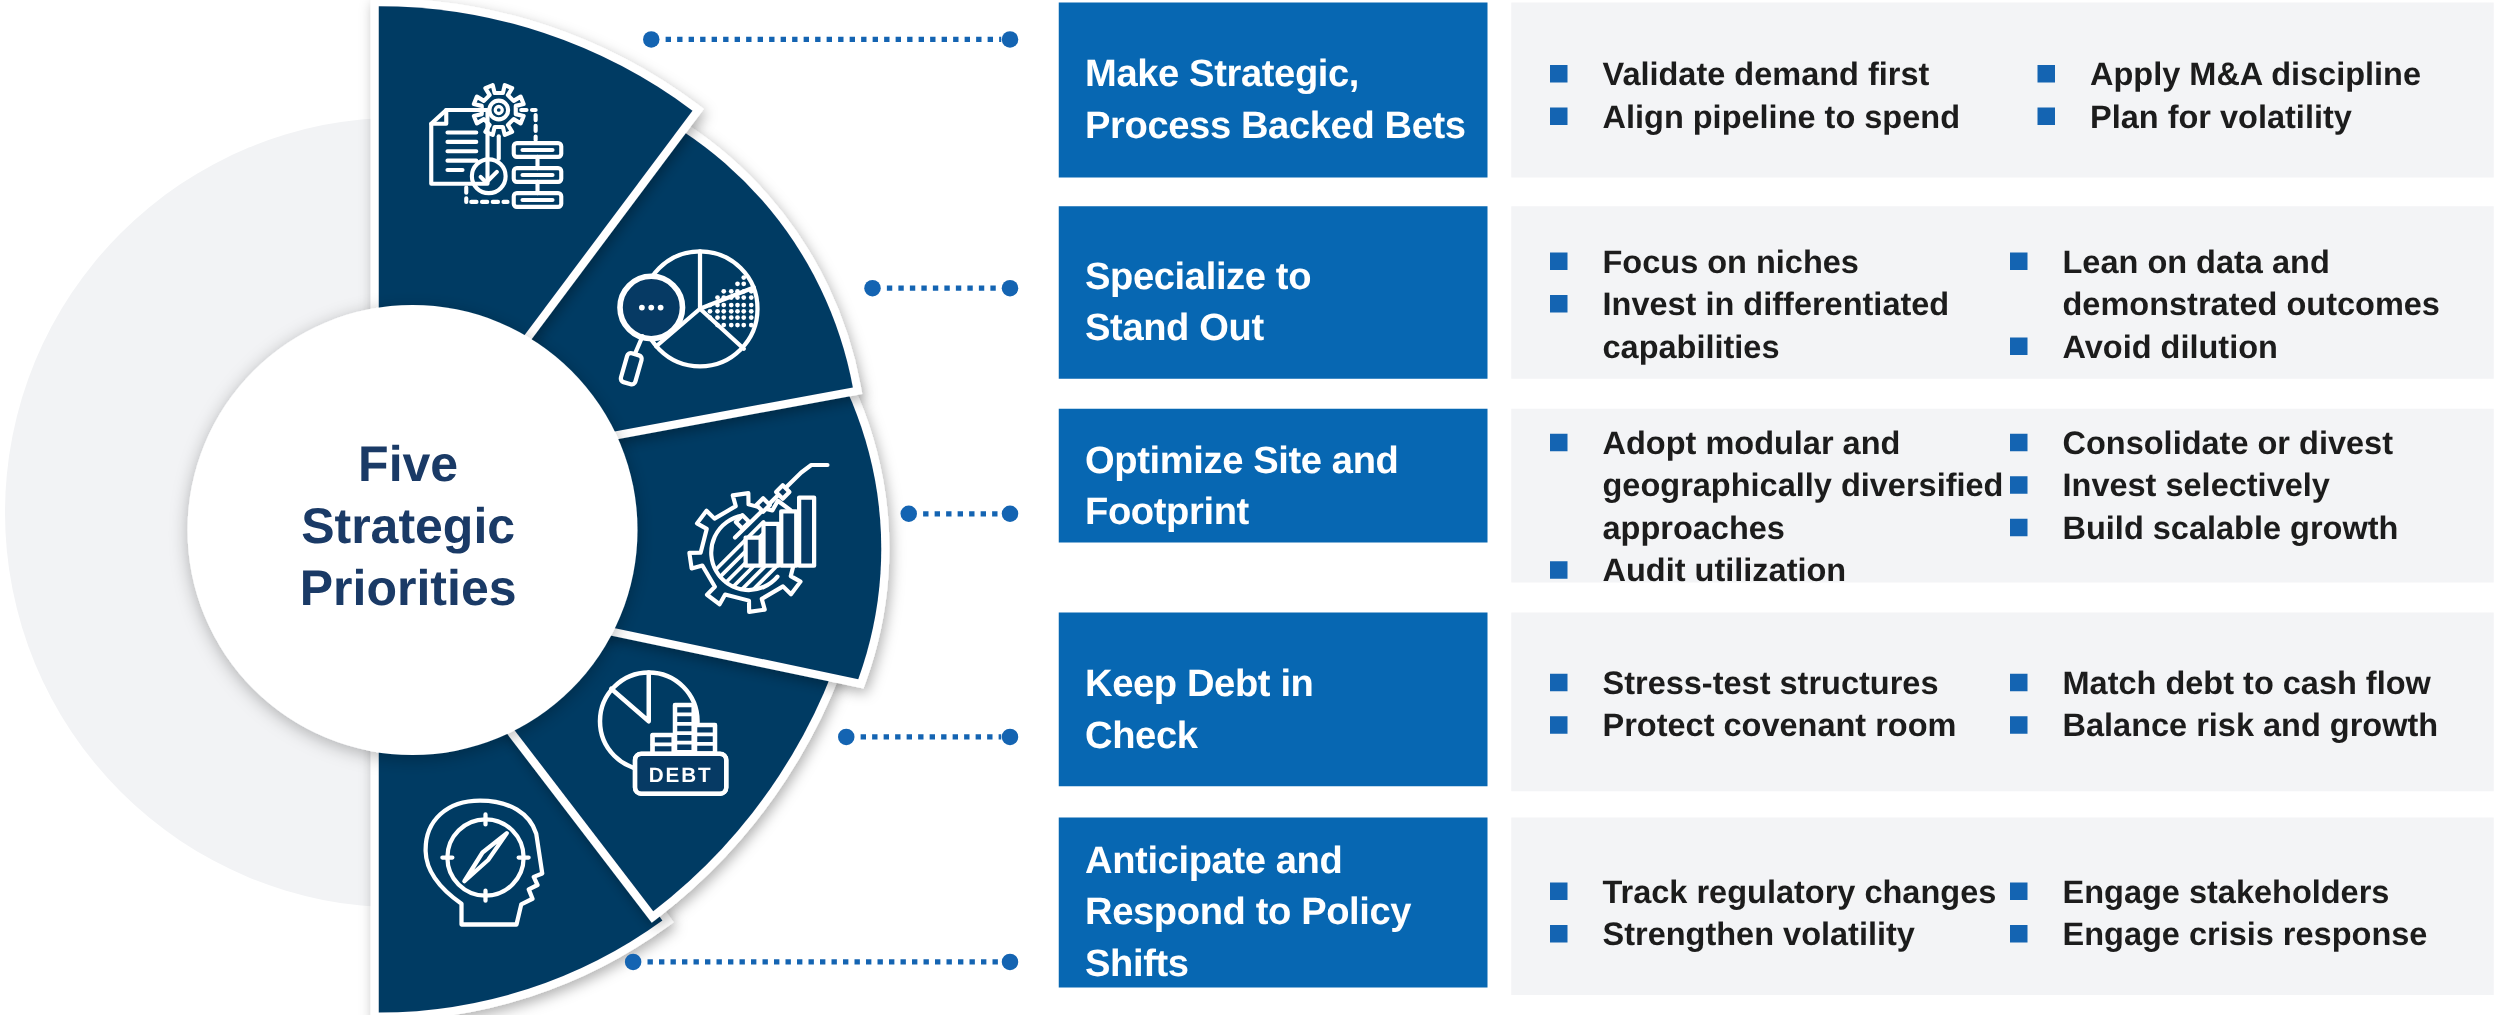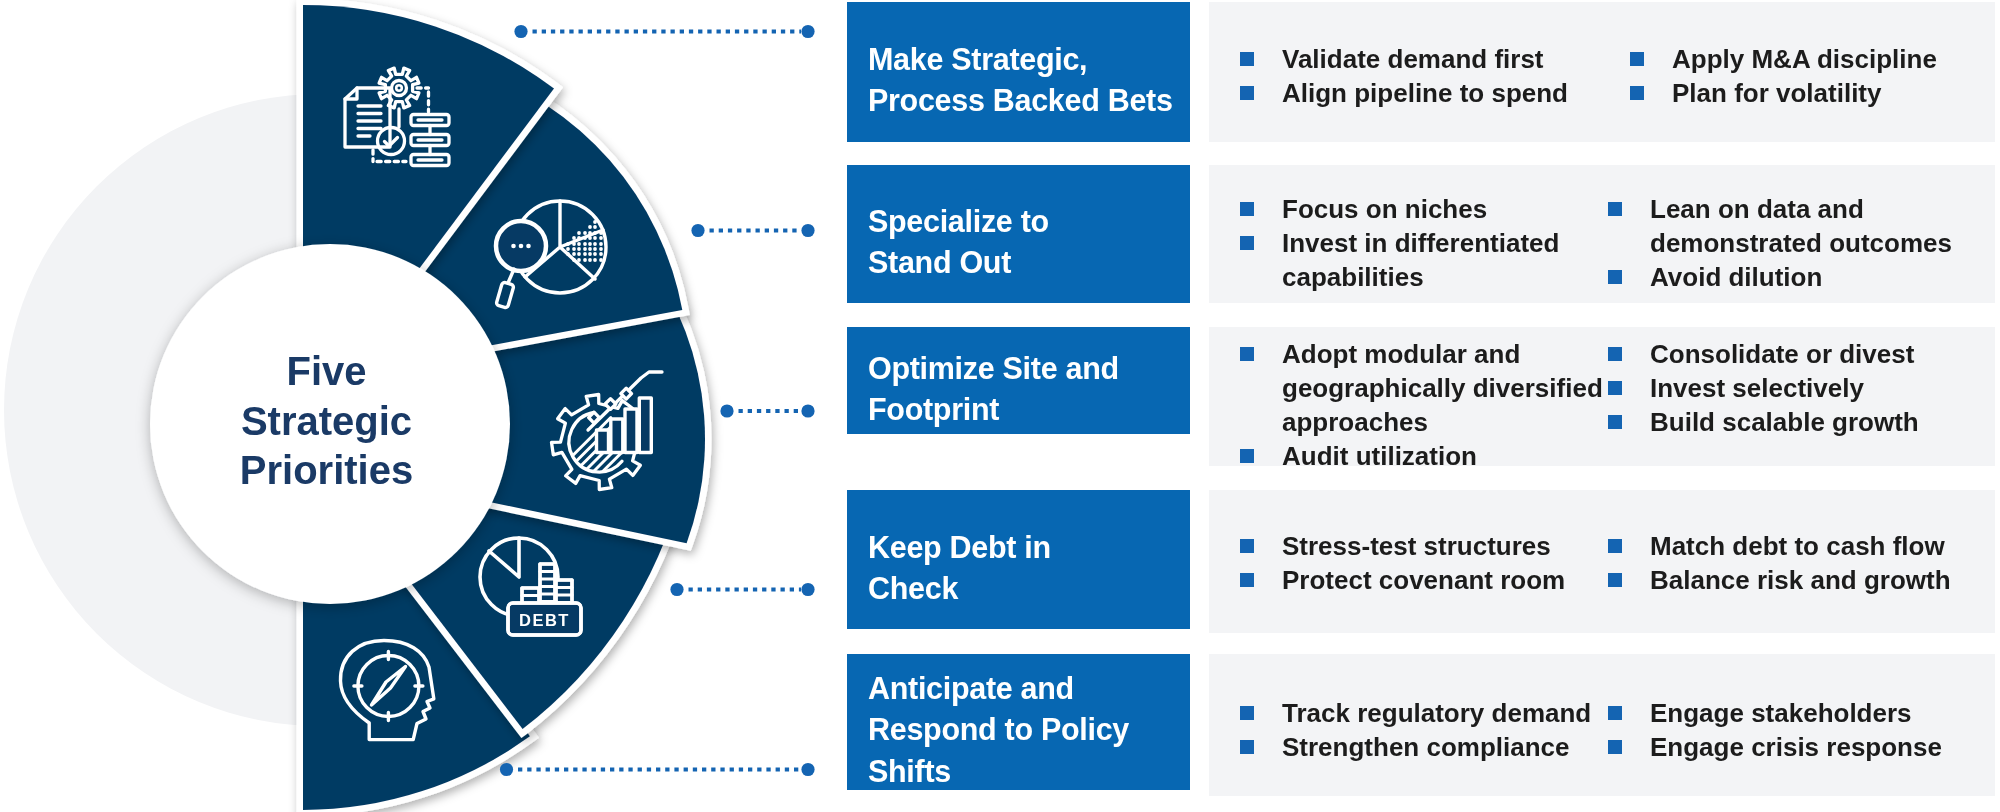--- a/index.html
+++ b/index.html
@@ -201,21 +201,21 @@
         <li>Protect covenant room</li>
       </ul>
       <ul style="left:399px;top:39px">
         <li>Match debt to cash flow</li>
         <li>Balance risk and growth</li>
       </ul>
     </div>
 <div class="row" style="top:653.5px;height:136px">Anticipate and<br>Respond to Policy<br>Shifts</div>
 <div class="gpanel" style="top:653.5px;height:142px">
       <ul style="left:31px;top:42px">
-        <li>Track regulatory demand</li>
-        <li>Strengthen compliance</li>
+        <li>Track regulatory changes</li>
+        <li>Strengthen volatility</li>
       </ul>
       <ul style="left:399px;top:42px">
         <li>Engage stakeholders</li>
         <li>Engage crisis response</li>
       </ul>
     </div>
 
 </div>
 </body></html>

